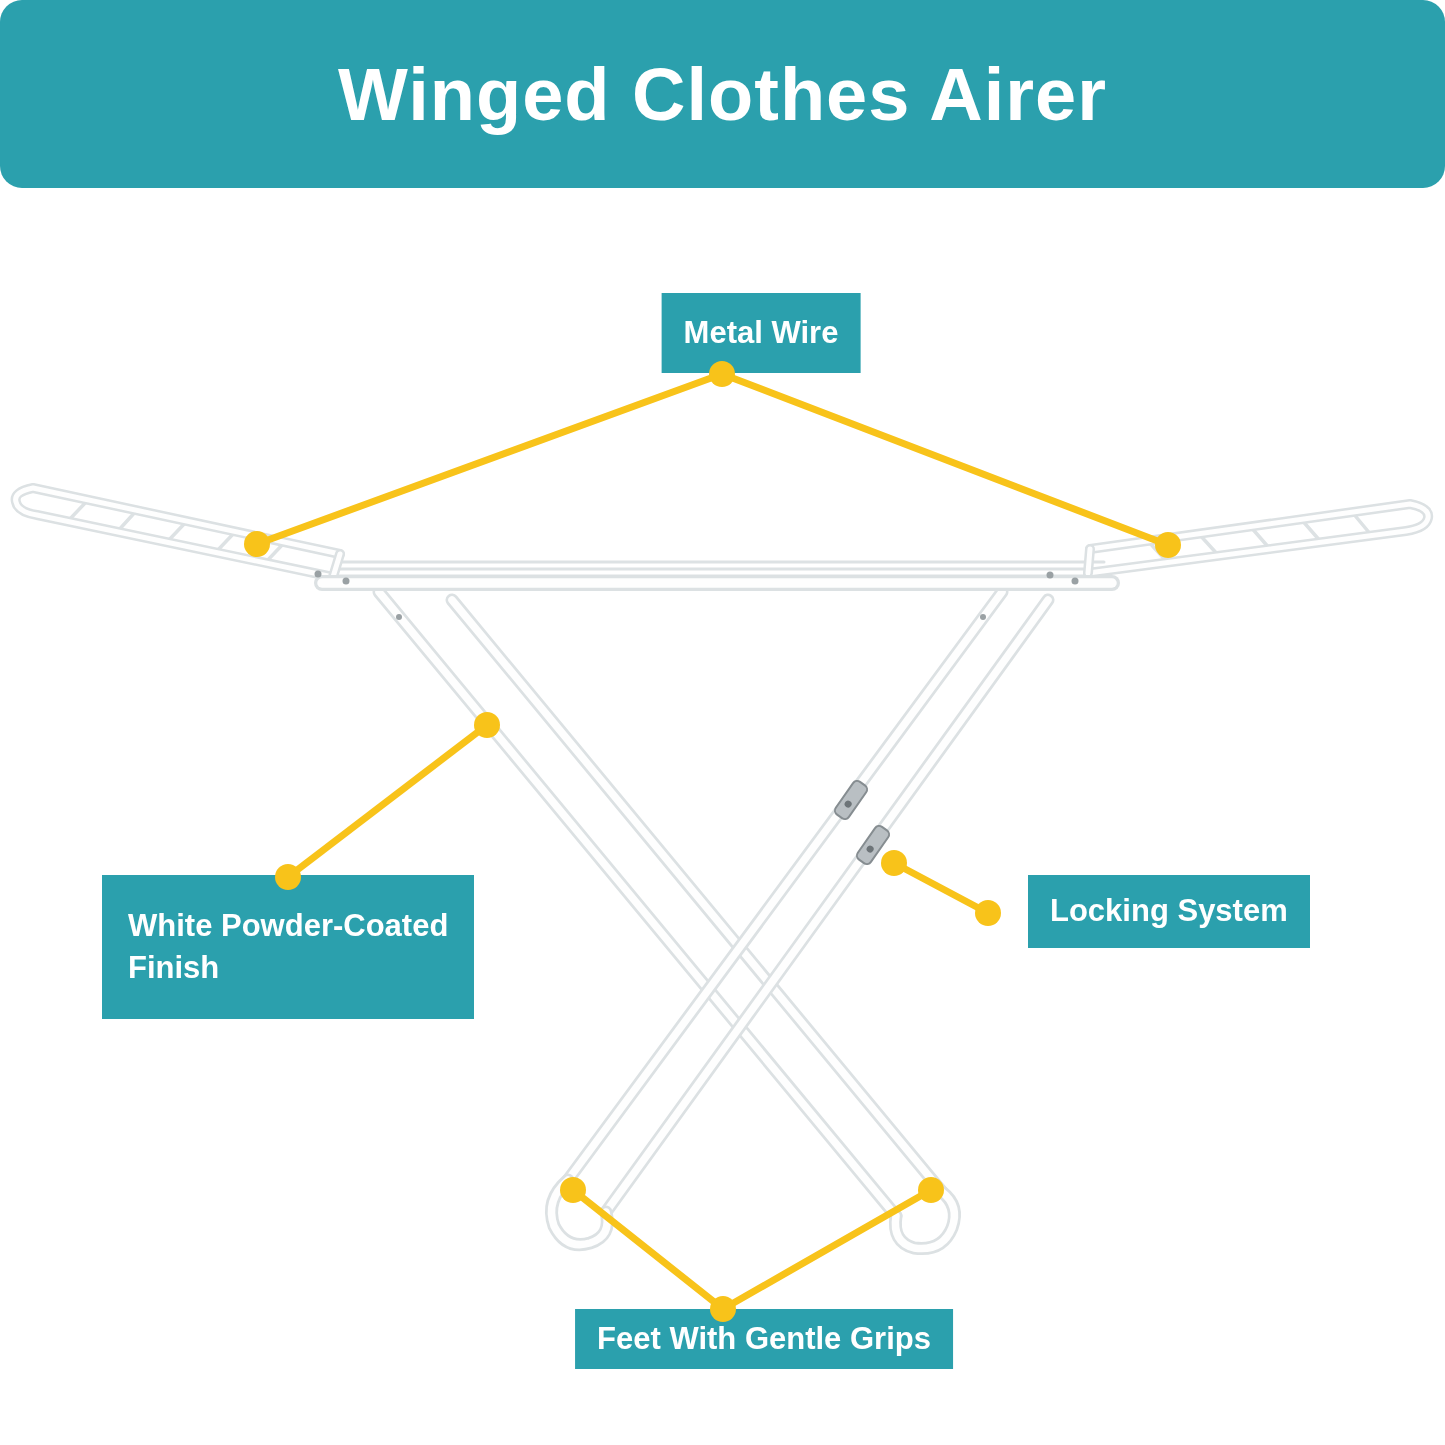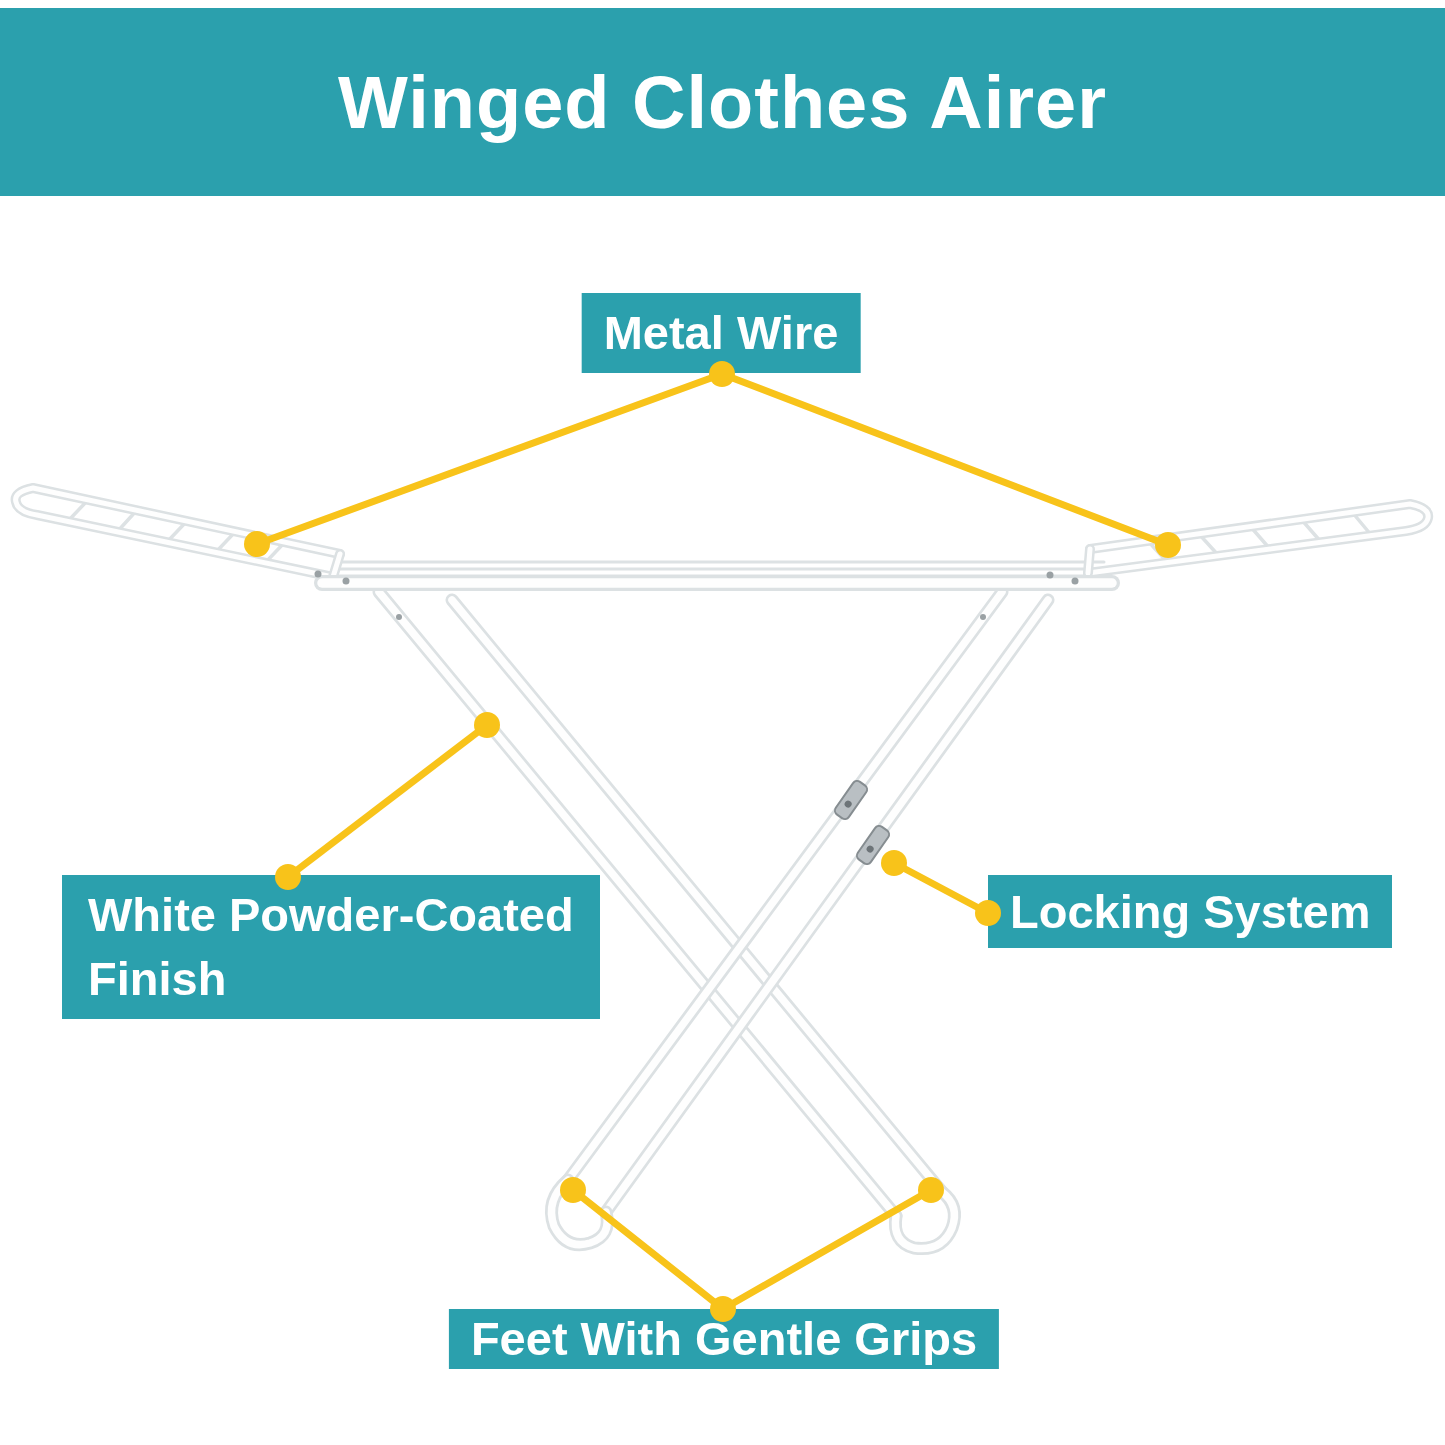--- a/index.html
+++ b/index.html
@@ -13,39 +13,41 @@
     --clip-fill:#B9BFC3;
     --clip-edge:#868D91;
   }
   html,body{margin:0;padding:0;background:var(--bg);}
   .stage{
     position:relative;width:1445px;height:1445px;overflow:hidden;
     background:var(--bg);
     font-family:"Liberation Sans","DejaVu Sans",sans-serif;
   }
   .banner{
-    position:absolute;left:0;top:8px;width:1445px;height:188px;
+    position:absolute;left:0;top:0;width:1445px;height:188px;
     background:var(--teal);
     display:flex;align-items:center;justify-content:center;
     z-index:3;
+    border-radius:22px;
   }
   .banner h1{
     margin:0;color:var(--label-text);
     font-size:74px;font-weight:bold;letter-spacing:1px;
   }
   .airer-svg{
     position:absolute;left:0;top:0;width:1445px;height:1445px;z-index:2;
   }
   .callout{
     position:absolute;z-index:1;
     background:var(--teal);color:var(--label-text);
     display:inline-flex;align-items:center;
-    font-weight:bold;font-size:47px;line-height:1.36;
+    font-weight:bold;font-size:31px;line-height:1.36;
     padding:0 22px;white-space:pre-line;
     box-sizing:border-box;
+    margin-left:40px;
   }
   .callout.metal  {left:721px;top:293px;height:80px;transform:translateX(-50%);}
   .callout.finish {left:62px;top:875px;height:144px;padding:0 26px;}
   .callout.locking{left:988px;top:875px;height:73px;}
   .callout.feet   {left:724px;top:1309px;height:60px;transform:translateX(-50%);}
 
   
   .tube-o{fill:none;stroke:var(--tube-edge);stroke-linecap:round;stroke-linejoin:round;}
   .tube-i{fill:none;stroke:var(--tube-core);stroke-linecap:round;stroke-linejoin:round;}
   .rail-o{stroke-width:10px;} .rail-i{stroke-width:5px;}

